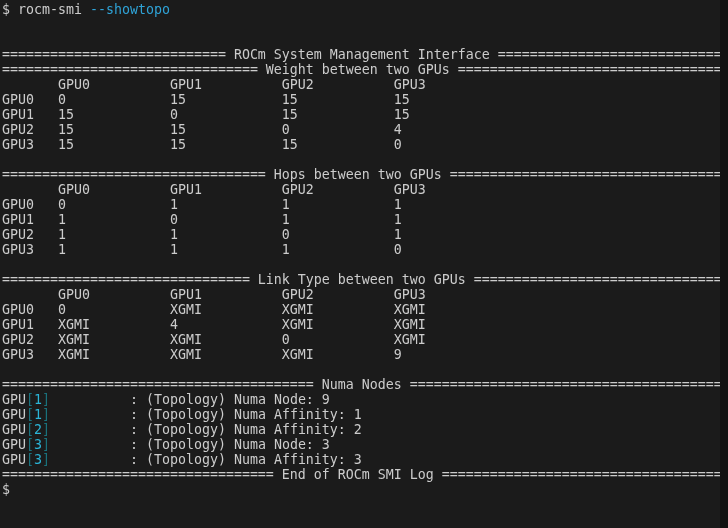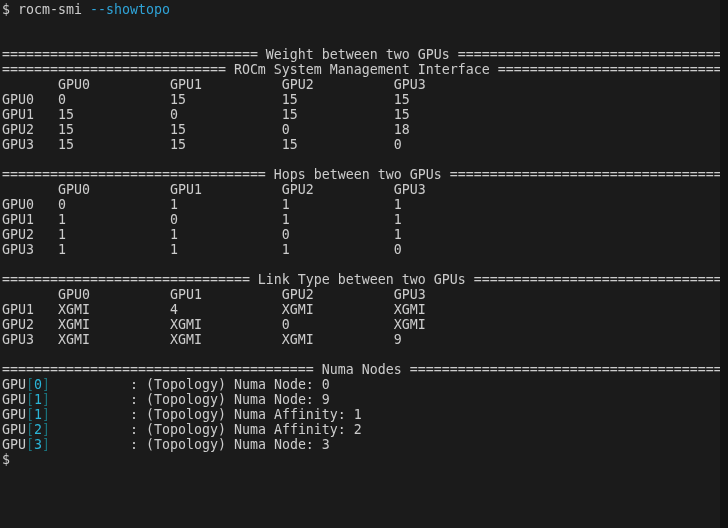--- a/index.html
+++ b/index.html
@@ -20,41 +20,43 @@
   .bracket { color:#19717c; }
   .gpu-index { color:#2bb5d8; }
 </style>
 </head>
 <body>
 
 <div class="terminal">
   <div class="line"><span>$ </span><span>rocm-smi </span><span class="flag">--showtopo</span></div>
   <div class="line"></div>
   <div class="line"></div>
+  <div class="line">============================ ROCm System Management Interface ============================</div>
   <div class="line">================================ Weight between two GPUs =================================</div>
-  <div class="line">============================ ROCm System Management Interface ============================</div>
   <div class="line">       GPU0          GPU1          GPU2          GPU3</div>
   <div class="line">GPU0   0             15            15            15</div>
   <div class="line">GPU1   15            0             15            15</div>
-  <div class="line">GPU2   15            15            0             18</div>
+  <div class="line">GPU2   15            15            0             4</div>
   <div class="line">GPU3   15            15            15            0</div>
   <div class="line"></div>
   <div class="line">================================= Hops between two GPUs ==================================</div>
   <div class="line">       GPU0          GPU1          GPU2          GPU3</div>
   <div class="line">GPU0   0             1             1             1</div>
   <div class="line">GPU1   1             0             1             1</div>
   <div class="line">GPU2   1             1             0             1</div>
   <div class="line">GPU3   1             1             1             0</div>
   <div class="line"></div>
   <div class="line">=============================== Link Type between two GPUs ===============================</div>
   <div class="line">       GPU0          GPU1          GPU2          GPU3</div>
+  <div class="line">GPU0   0             XGMI          XGMI          XGMI</div>
   <div class="line">GPU1   XGMI          4             XGMI          XGMI</div>
   <div class="line">GPU2   XGMI          XGMI          0             XGMI</div>
   <div class="line">GPU3   XGMI          XGMI          XGMI          9</div>
   <div class="line"></div>
   <div class="line">======================================= Numa Nodes =======================================</div>
-  <div class="line"><span>GPU</span><span class="bracket">[</span><span class="gpu-index">0</span><span class="bracket">]</span><span>          : (Topology) Numa Node: 0</span></div>
   <div class="line"><span>GPU</span><span class="bracket">[</span><span class="gpu-index">1</span><span class="bracket">]</span><span>          : (Topology) Numa Node: 9</span></div>
   <div class="line"><span>GPU</span><span class="bracket">[</span><span class="gpu-index">1</span><span class="bracket">]</span><span>          : (Topology) Numa Affinity: 1</span></div>
   <div class="line"><span>GPU</span><span class="bracket">[</span><span class="gpu-index">2</span><span class="bracket">]</span><span>          : (Topology) Numa Affinity: 2</span></div>
   <div class="line"><span>GPU</span><span class="bracket">[</span><span class="gpu-index">3</span><span class="bracket">]</span><span>          : (Topology) Numa Node: 3</span></div>
+  <div class="line"><span>GPU</span><span class="bracket">[</span><span class="gpu-index">3</span><span class="bracket">]</span><span>          : (Topology) Numa Affinity: 3</span></div>
+  <div class="line">================================== End of ROCm SMI Log ===================================</div>
   <div class="line"><span>$ </span></div>
 </div>
 
 </body></html>

